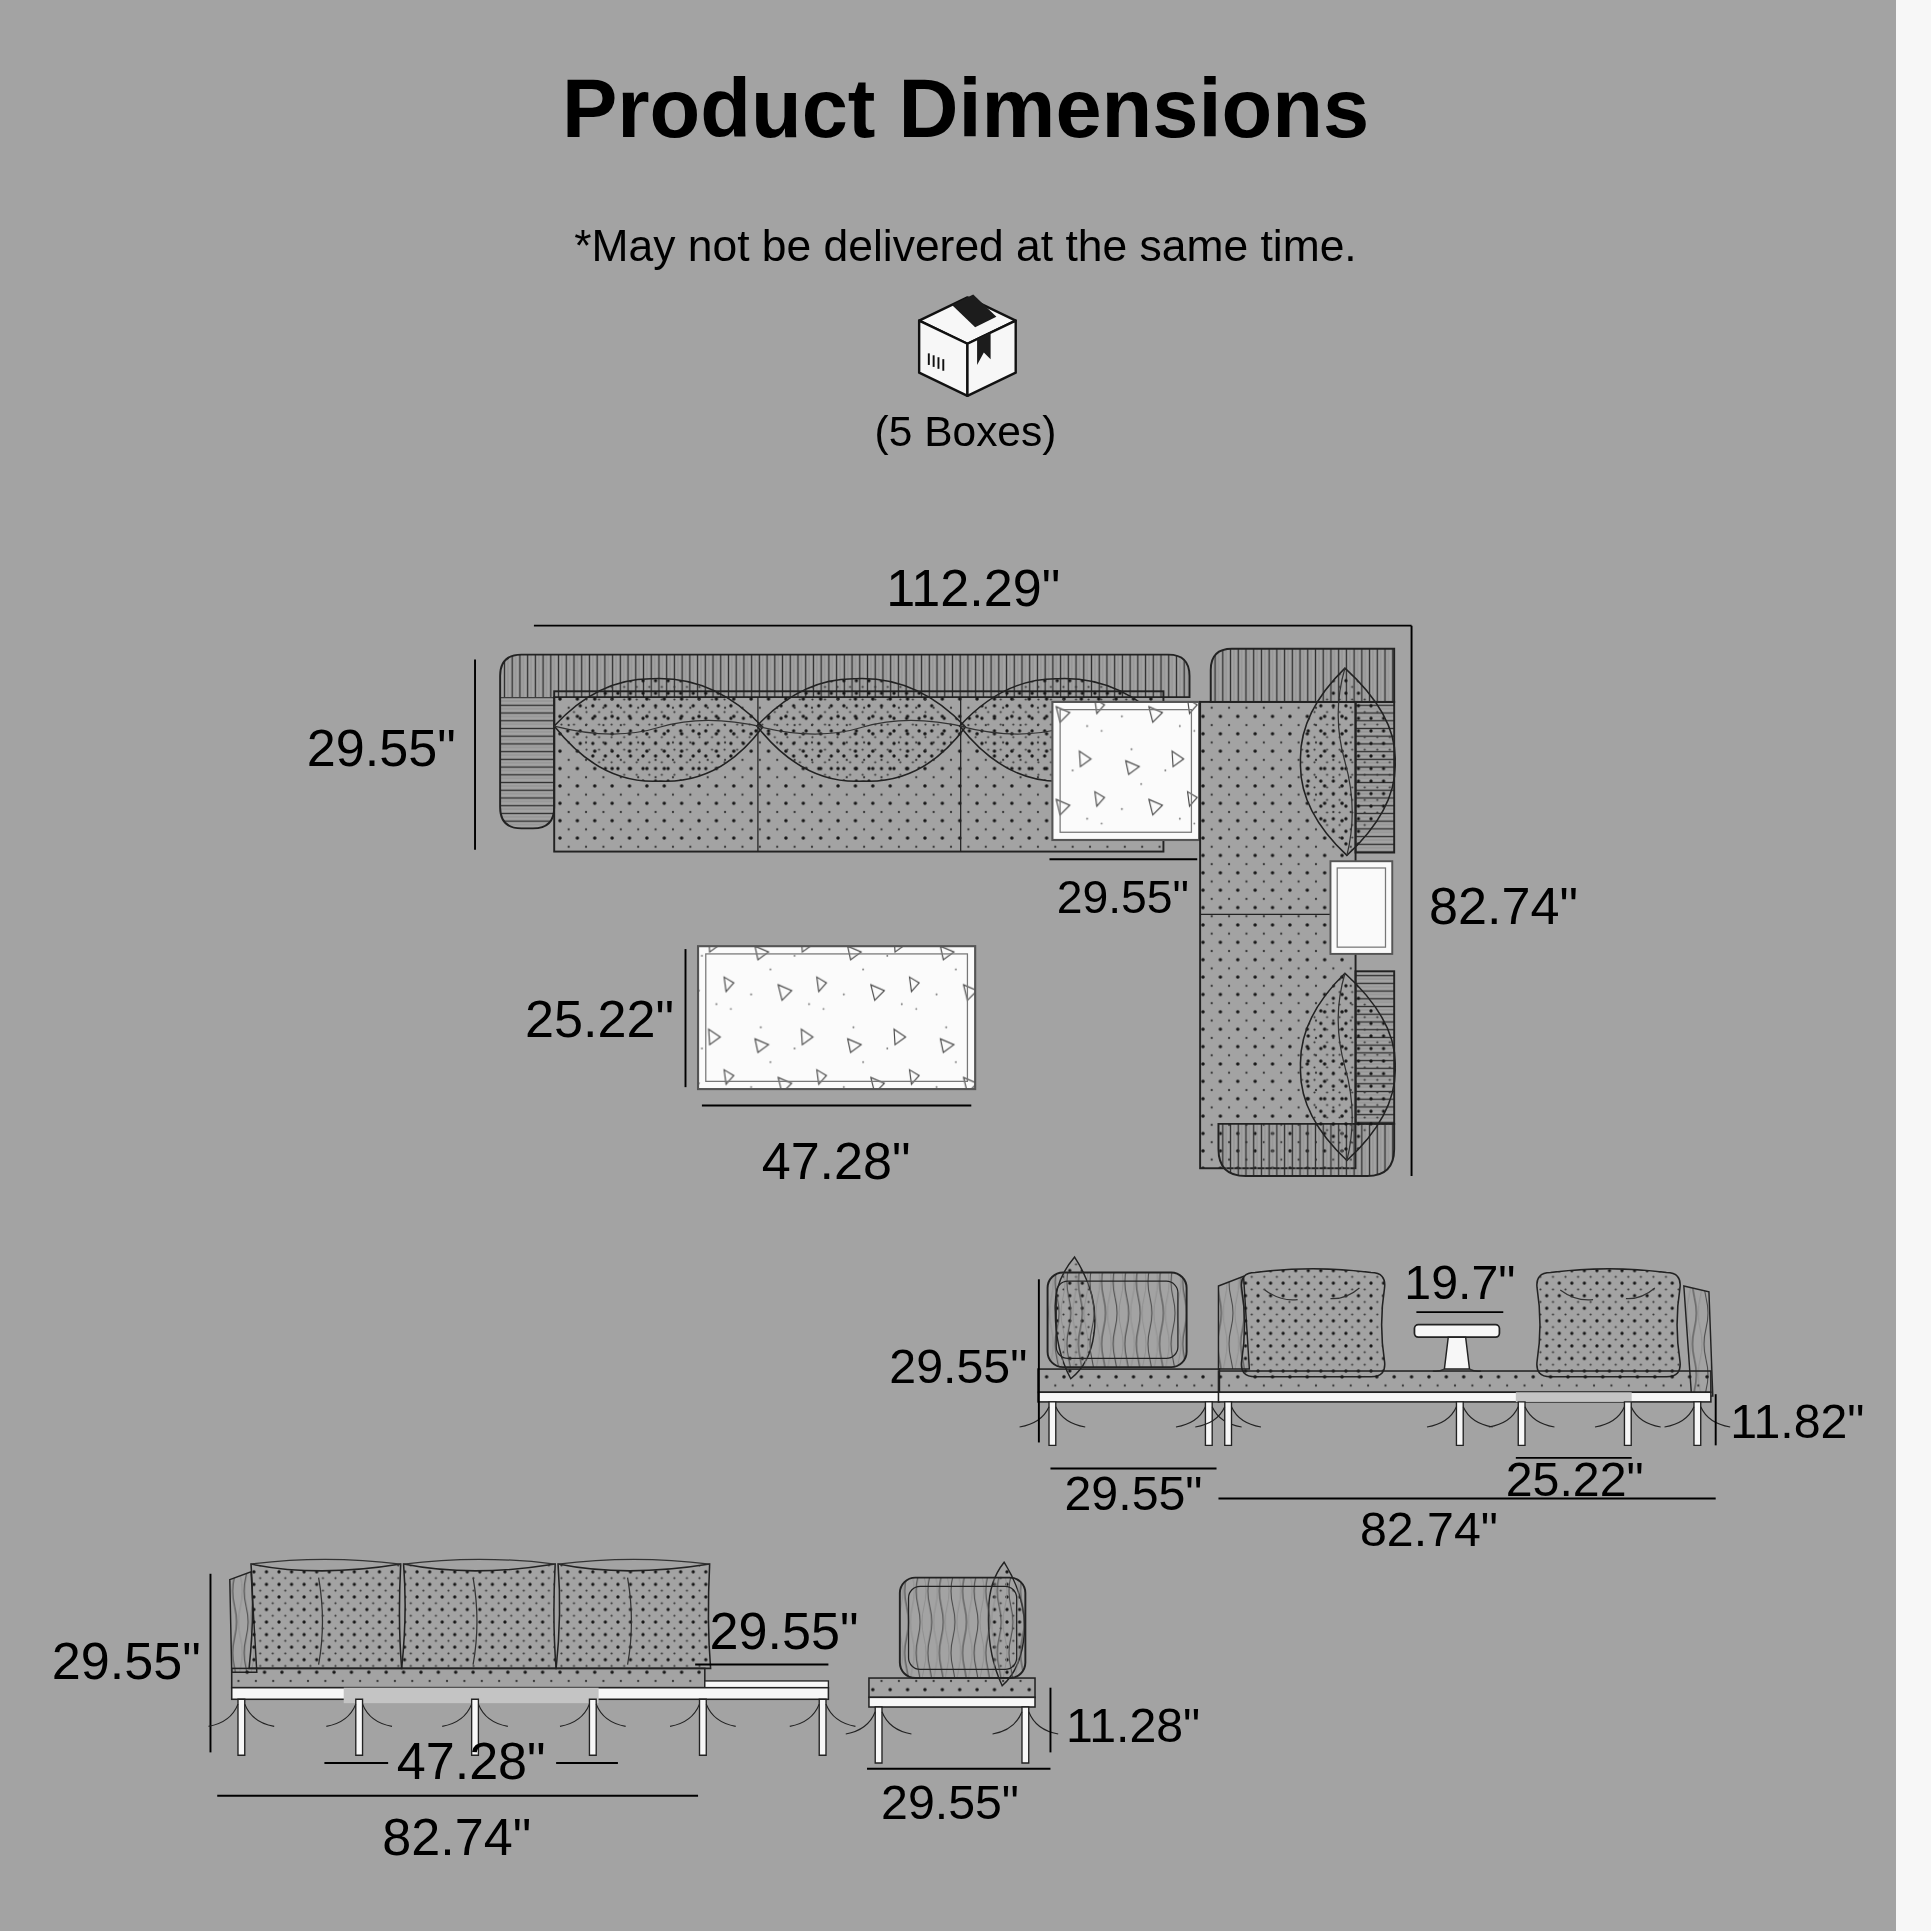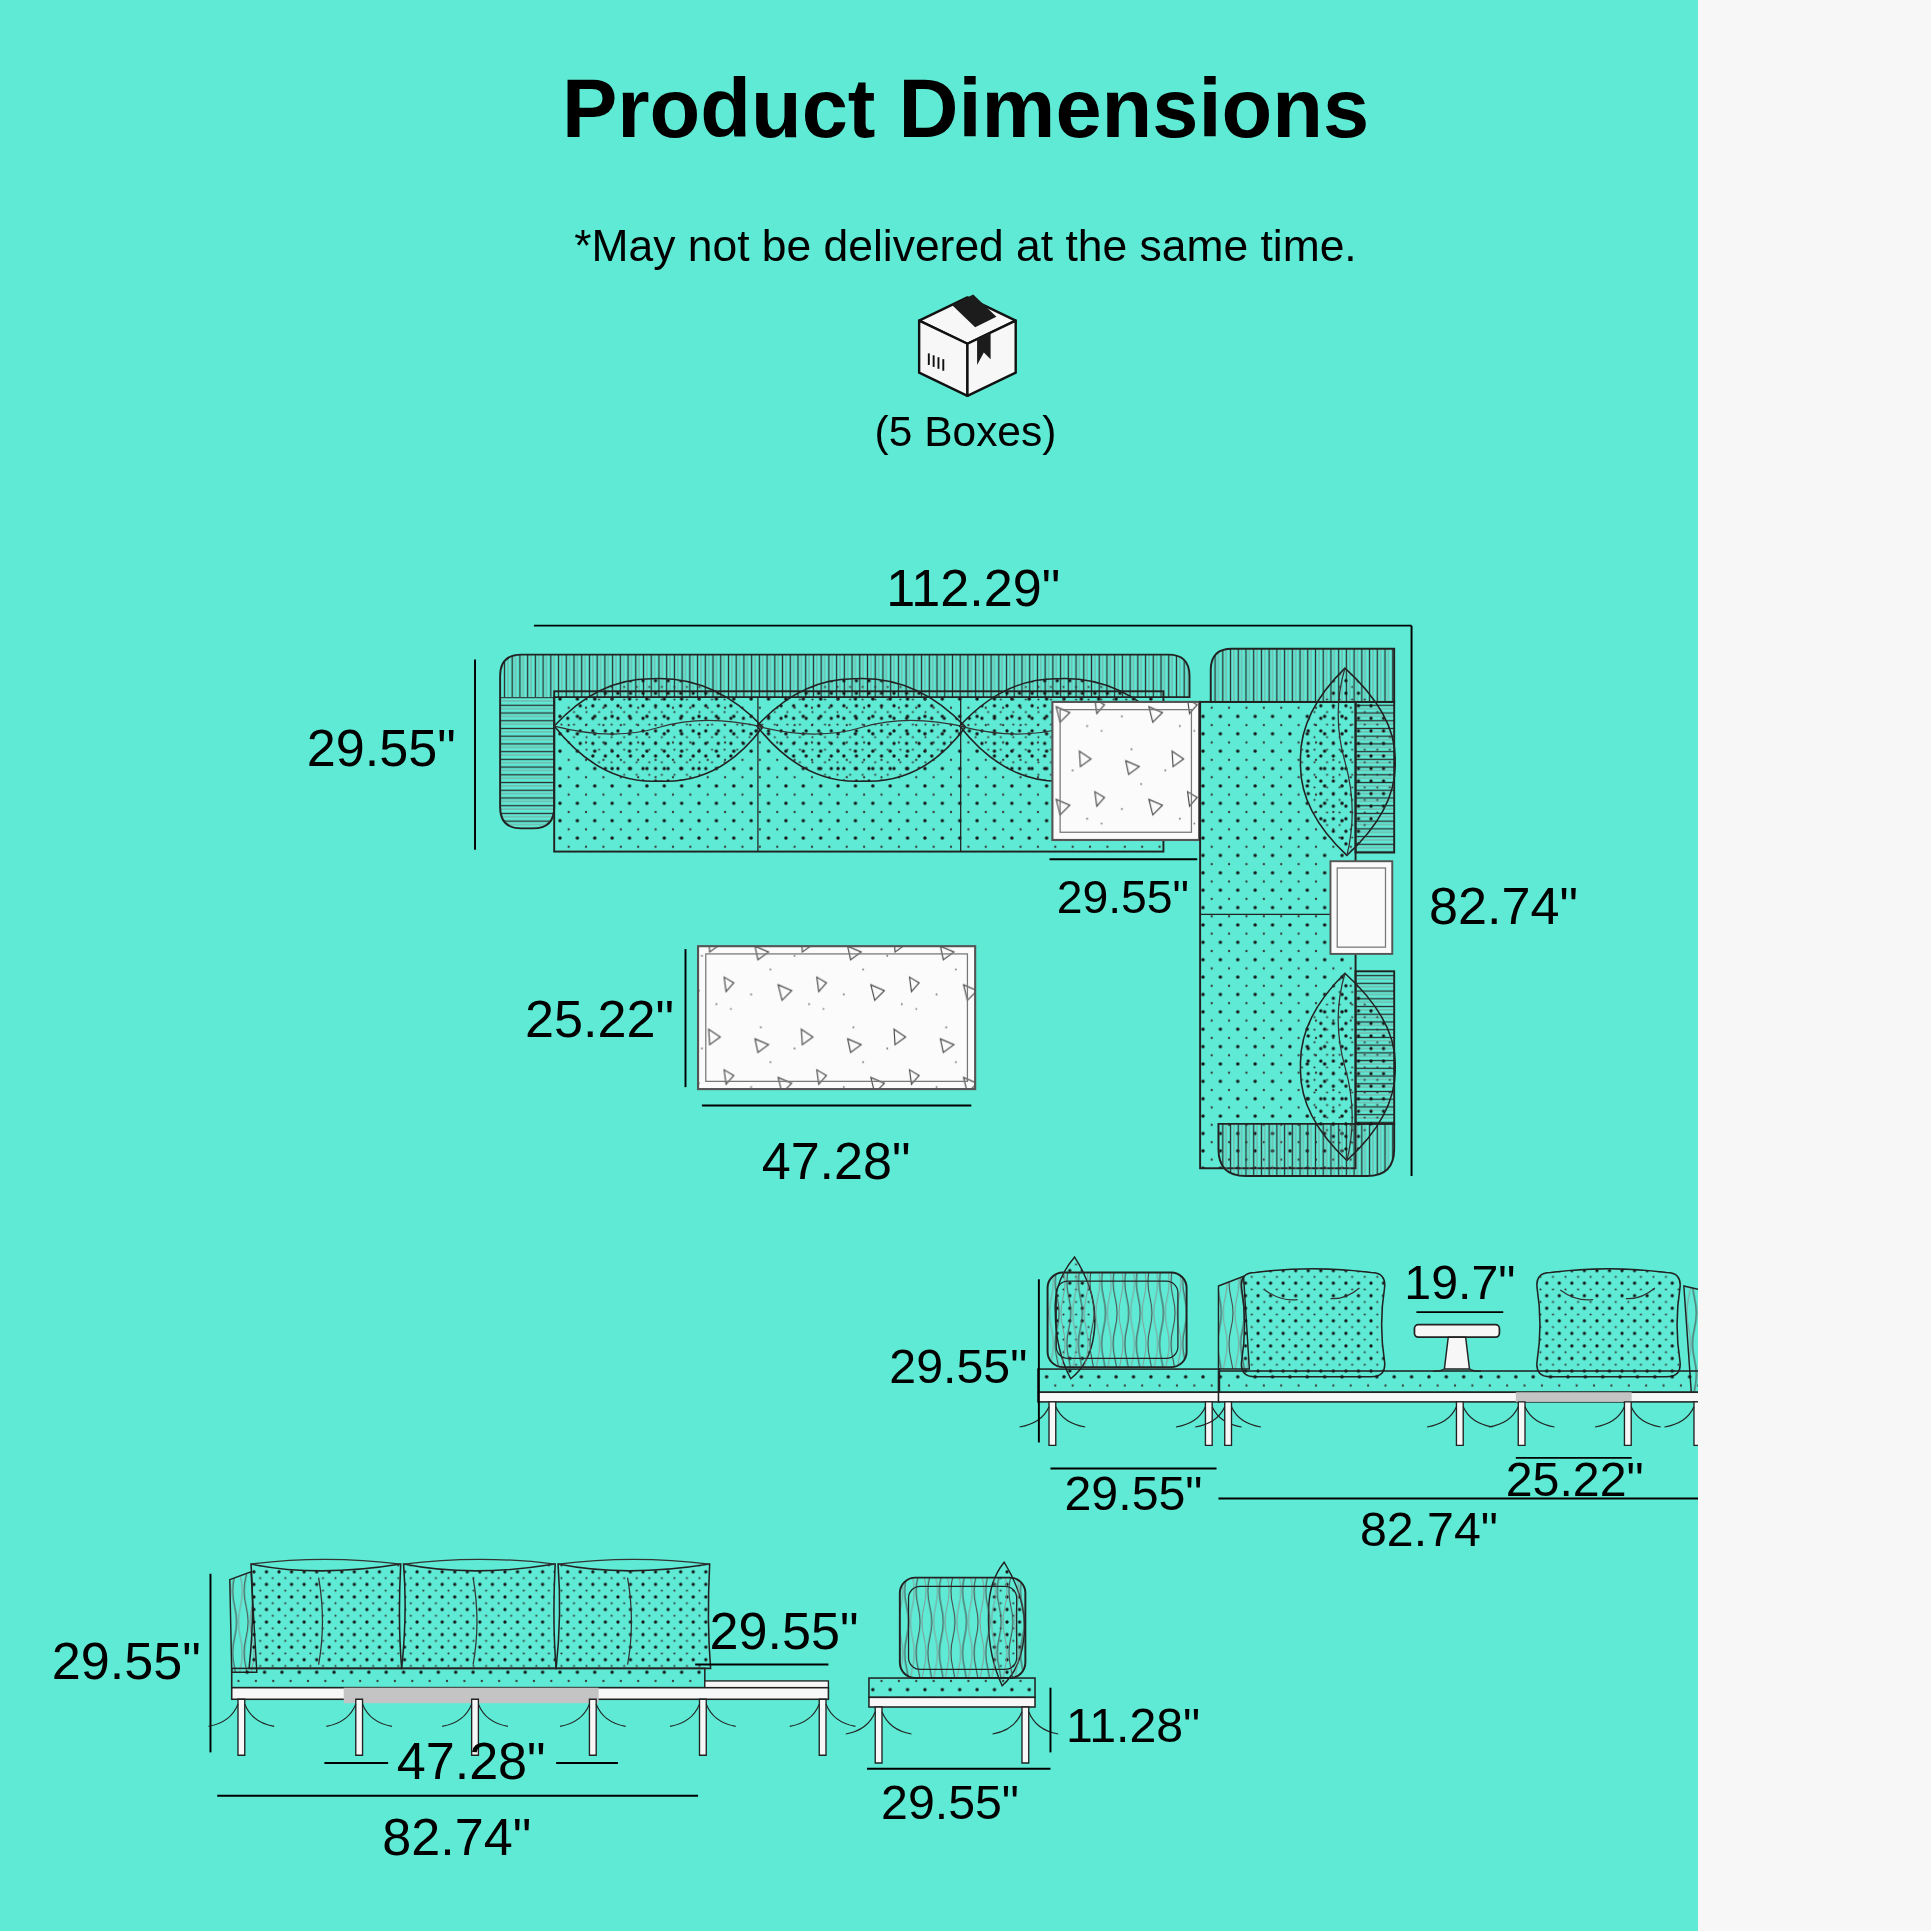--- a/index.html
+++ b/index.html
@@ -1,16 +1,16 @@
 <!DOCTYPE html>
 <html><head>
 <meta charset="utf-8">
 <style>
   html,body{margin:0;padding:0;background:#f7f7f7;}
-  .canvas{position:relative;width:1698px;height:1931px;background:#5eead4;overflow:hidden;}
+  .canvas{position:relative;width:1896px;height:1931px;background:#a3a3a3;overflow:hidden;}
   svg{display:block;}
   text{font-family:"Liberation Sans","DejaVu Sans",sans-serif;fill:#000;}
   .title{font-size:86px;font-weight:bold;}
   .subtitle{font-size:46px;}
   .boxes{font-size:44px;}
   .d54{font-size:54px;}
   .d50{font-size:50px;}
   .d48{font-size:48px;}
   .oline{fill:none;stroke:#222;stroke-width:2;}
   .thin{fill:none;stroke:#333;stroke-width:1.3;}

